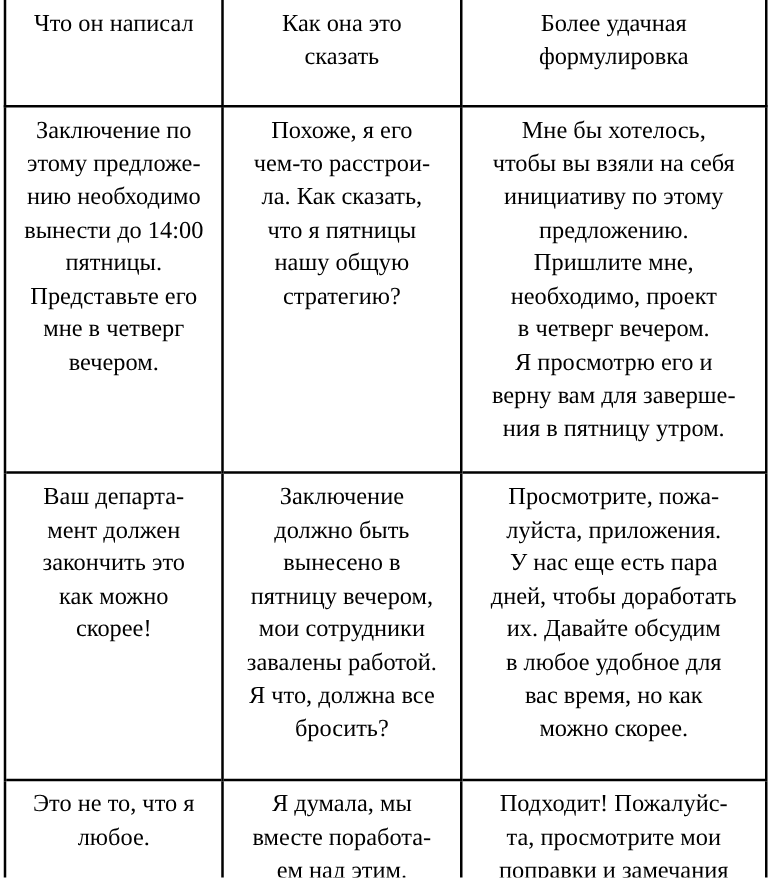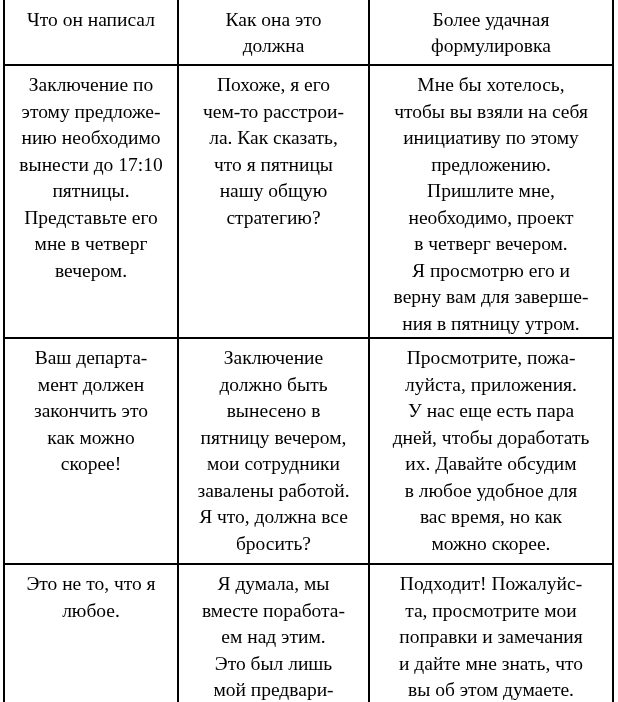--- a/index.html
+++ b/index.html
@@ -35,21 +35,21 @@
   table.comm-table col.c3 { width: 244px; }
 
   table.comm-table th,
   table.comm-table td {
     border-left: 2px solid #000000;
     border-right: 2px solid #000000;
     border-top: none;
     border-bottom: none;
     text-align: center;
     vertical-align: top;
-    padding: 6px 6px 0 6px;
+    padding: 6px 6px 20px 6px;
     font-weight: normal;
     color: #000000;
     background: #ffffff;
   }
   
   table.comm-table thead tr th {
     border-bottom: 2px solid #000000;
     height: 57px;
     font-size: 19.5px;
     line-height: 26px;
@@ -90,36 +90,36 @@
       <col class="c3">
     </colgroup>
 
     <thead>
       <tr>
         <th>
           <span class="hdr-text">Что он написал</span>
         </th>
         <th>
           <span class="hdr-text">Как она это
-должна</span>
+сказать</span>
         </th>
         <th>
           <span class="hdr-text">Более удачная
 формулировка</span>
         </th>
       </tr>
     </thead>
 
     <tbody>
       <tr class="r1">
         <td>
           <span class="cell-text">Заключение по
 этому предложе-
 нию необходимо
-вынести до 17:10
+вынести до 14:00
 пятницы.
 Представьте его
 мне в четверг
 вечером.</span>
         </td>
         <td>
           <span class="cell-text">Похоже, я его
 чем-то расстрои-
 ла. Как сказать,
 что я пятницы

